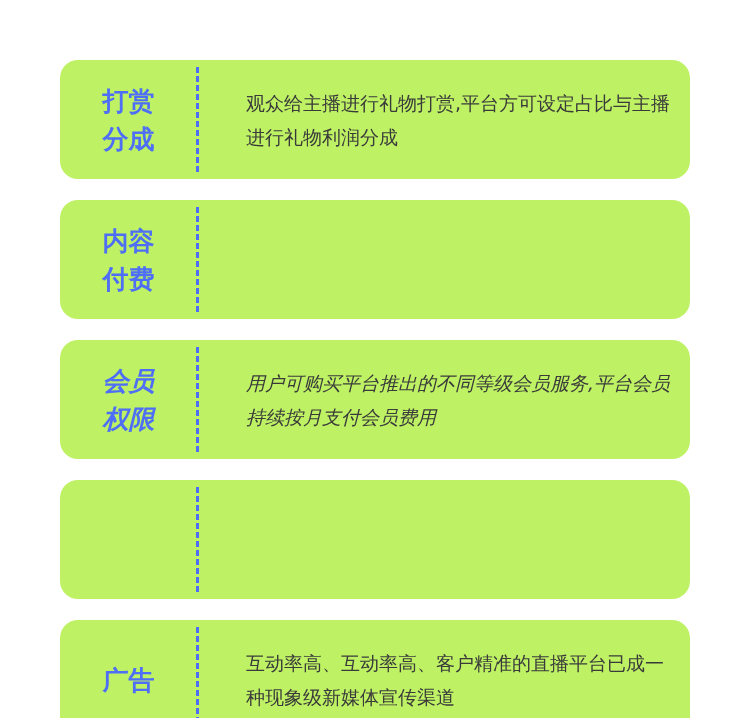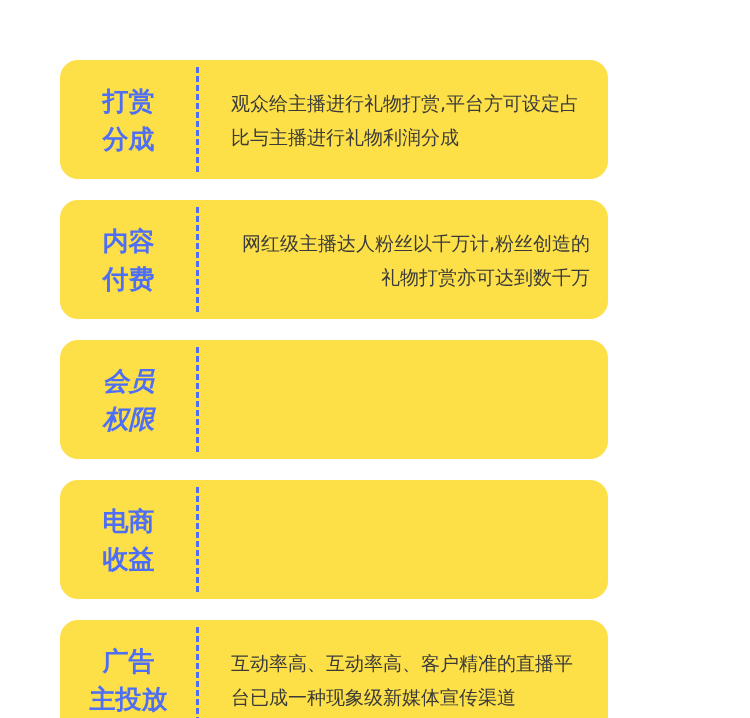--- a/index.html
+++ b/index.html
@@ -10,23 +10,23 @@
     body {
       width: 750px;
       height: 718px;
       overflow: hidden;
       position: relative;
       font-family: "DejaVu Sans", "Liberation Sans", sans-serif;
     }
     .card {
       position: absolute;
       left: 60px;
-      width: 548px;
+      width: 630px;
       height: 119px;
-      background: #fde047;
+      background: #bef264;
       border-radius: 18px;
       box-sizing: border-box;
     }
     .card-title {
       position: absolute;
       left: 0;
       width: 137px;
       top: 0;
       height: 119px;
       display: flex;
@@ -42,21 +42,21 @@
     .card-divider {
       position: absolute;
       left: 136px;
       top: 7px;
       height: 105px;
       width: 0;
       border-left: 3px dashed #4d6ef5;
     }
     .card-desc {
       position: absolute;
-      left: 171px;
+      left: 186px;
       right: 18px;
       top: 0;
       height: 119px;
       display: flex;
       align-items: center;
       color: #3a3a3a;
       font-size: 19px;
       line-height: 34px;
     }
     .card-desc span {
@@ -78,45 +78,40 @@
       <span>观众给主播进行礼物打赏,平台方可设定占比与主播进行礼物利润分成</span>
     </div>
   </div>
 
   <div class="card" style="top:200px;text-align:right;">
     <div class="card-title">
       <span>内容</span>
       <span>付费</span>
     </div>
     <div class="card-divider"></div>
-    <div class="card-desc">
-      <span>网红级主播达人粉丝以千万计,粉丝创造的礼物打赏亦可达到数千万</span>
-    </div>
   </div>
 
   <div class="card" style="top:340px;font-style:italic;">
     <div class="card-title">
       <span>会员</span>
       <span>权限</span>
     </div>
     <div class="card-divider"></div>
+    <div class="card-desc">
+      <span>用户可购买平台推出的不同等级会员服务,平台会员持续按月支付会员费用</span>
+    </div>
   </div>
 
   <div class="card" style="top:480px;">
-    <div class="card-title">
-      <span>电商</span>
-      <span>收益</span>
-    </div>
     <div class="card-divider"></div>
   </div>
 
   <div class="card" style="top:620px;">
     <div class="card-title">
       <span>广告</span>
-      <span>主投放</span>
     </div>
     <div class="card-divider"></div>
     <div class="card-desc">
       <span>互动率高、互动率高、客户精准的直播平台已成一种现象级新媒体宣传渠道</span>
     </div>
   </div>
 
 </div>
 
 </body></html>

